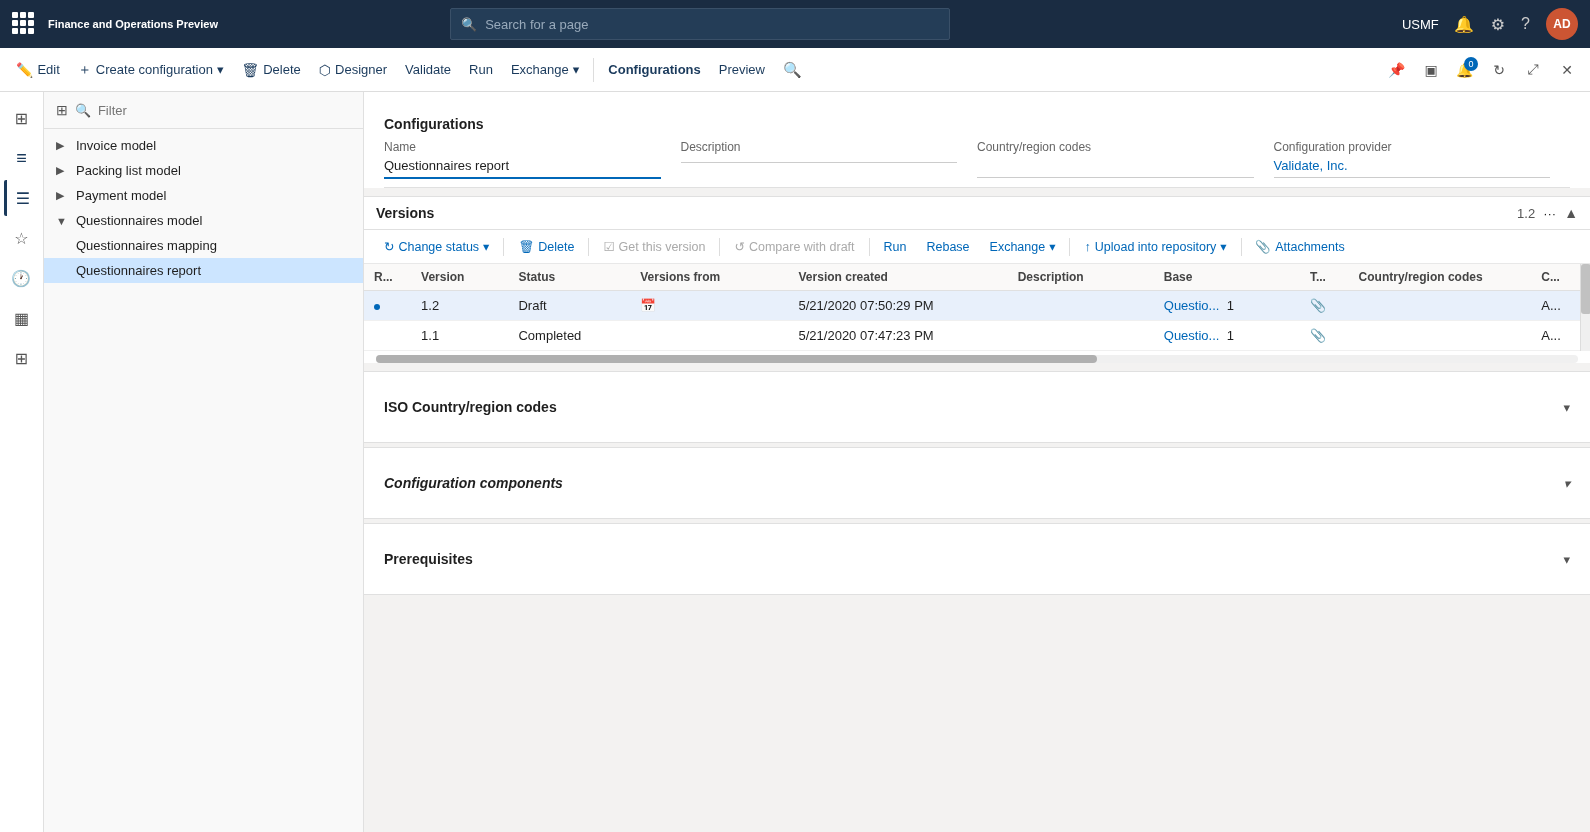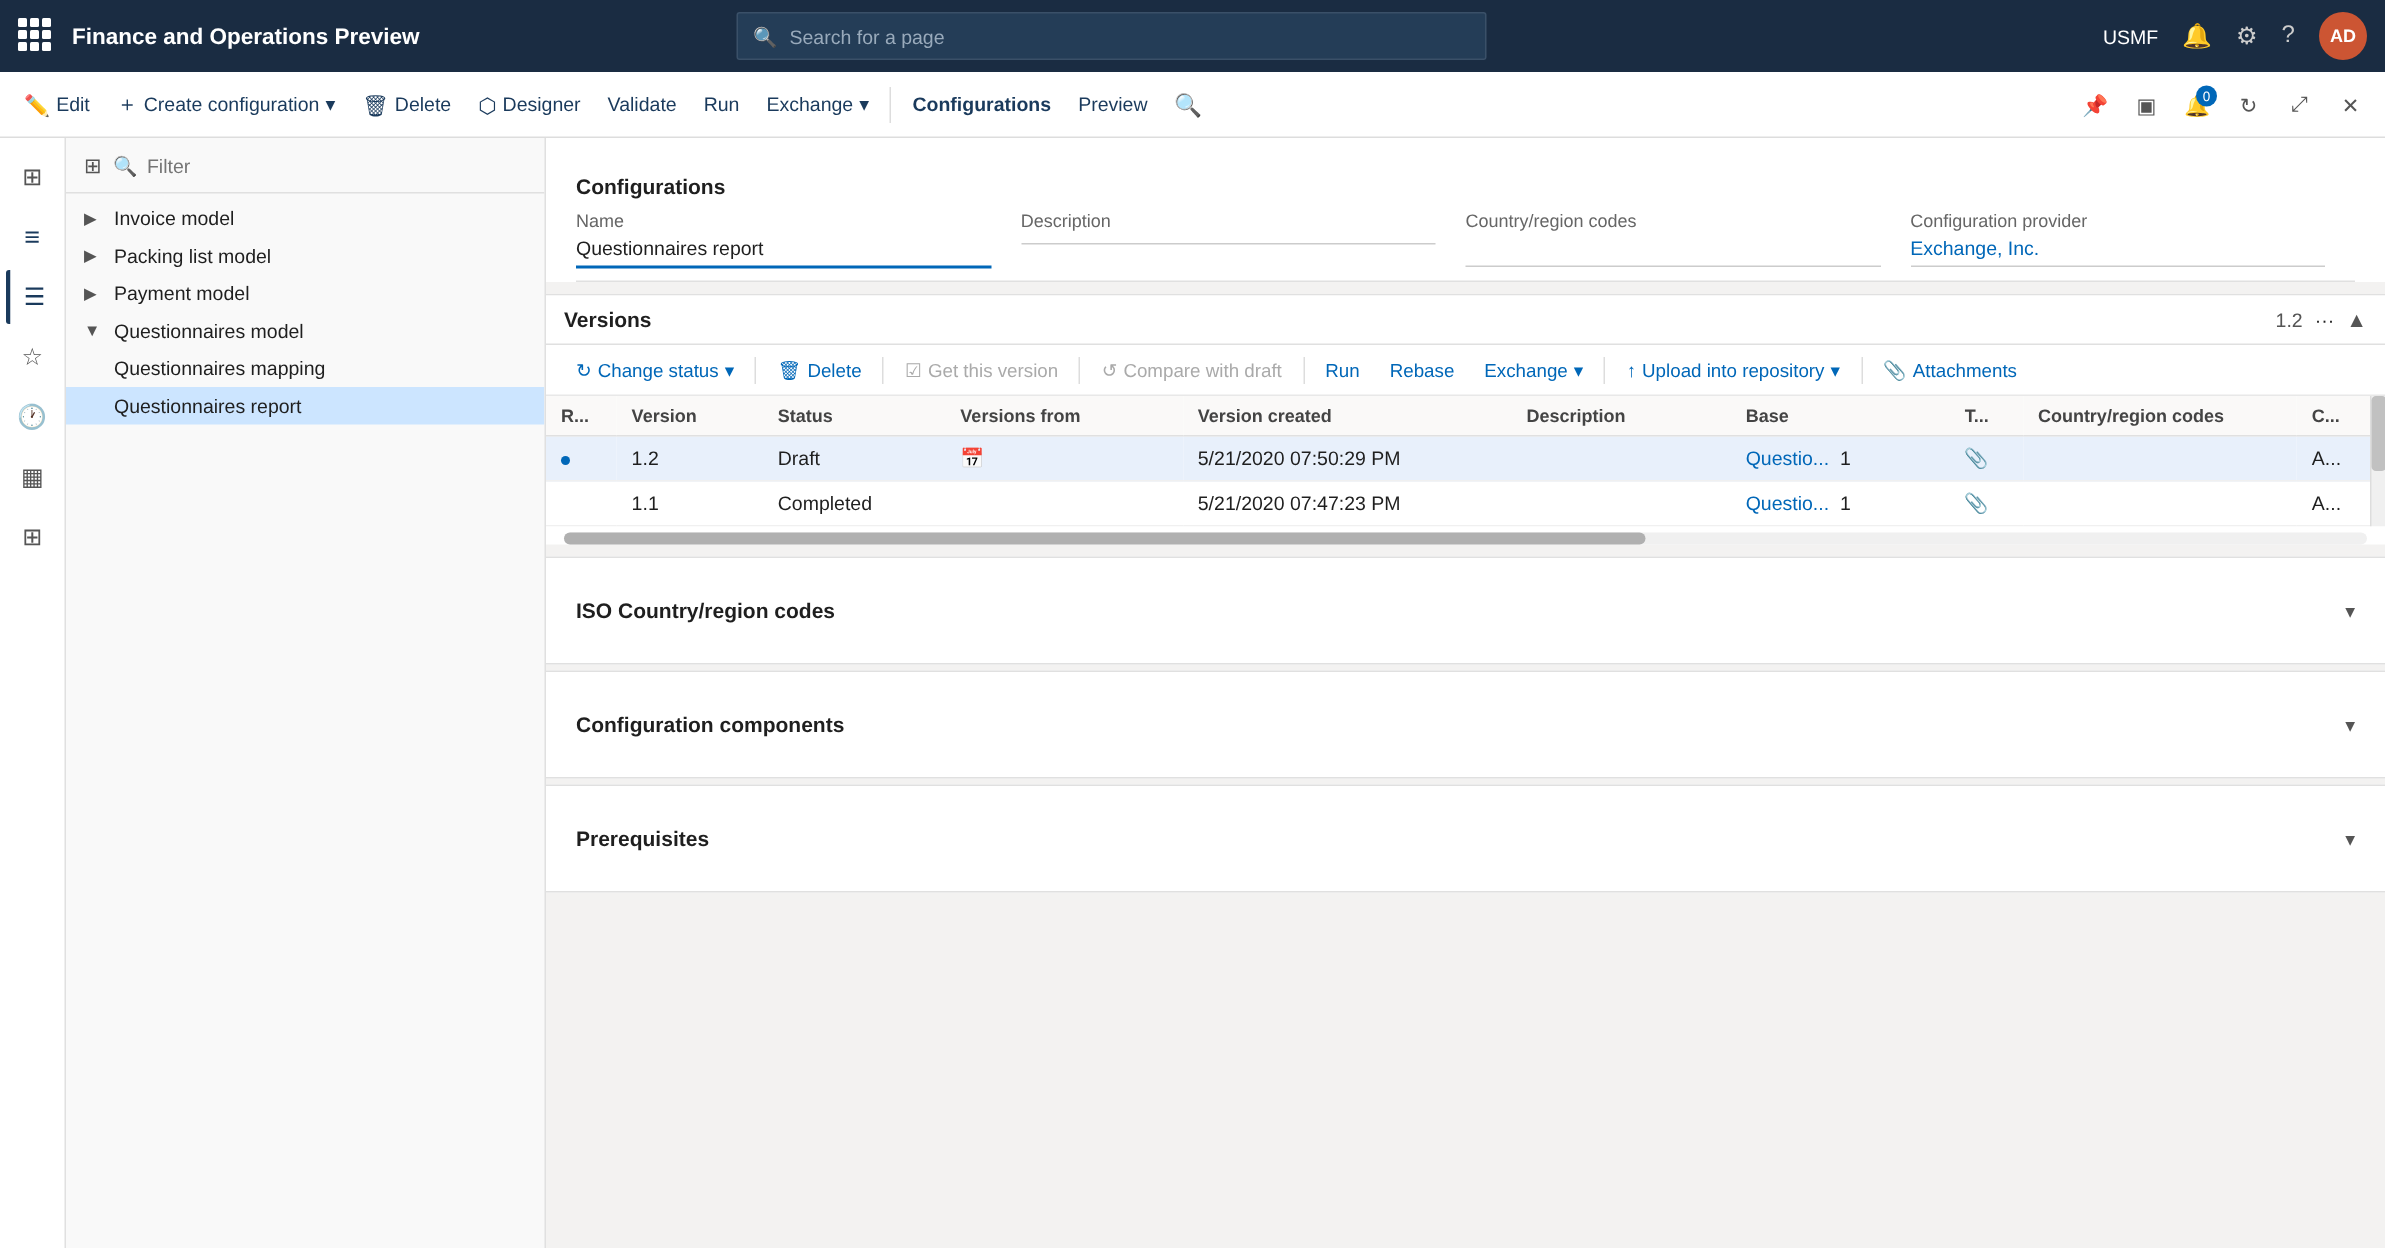--- a/index.html
+++ b/index.html
@@ -14,21 +14,21 @@
       padding: 0 12px;
       gap: 12px;
       color: white;
     }
     .top-bar-waffle {
       width: 24px; height: 24px;
       display: grid; grid-template-columns: repeat(3,6px); grid-template-rows: repeat(3,6px);
       gap: 2px; cursor: pointer;
     }
     .top-bar-waffle span { background: white; border-radius: 1px; }
-    .top-bar-title { font-size: 15px; font-weight: 600; color: white; flex-shrink: 0; }
+    .top-bar-title { font-size: 11px; font-weight: 600; color: white; flex-shrink: 0; }
     .search-bar {
       flex: 1; max-width: 500px; margin: 0 auto;
       background: #243d57; border: 1px solid #3a5068; border-radius: 2px;
       display: flex; align-items: center; padding: 0 10px; height: 32px; gap: 8px;
     }
     .search-bar input { background: transparent; border: none; outline: none; color: #ccc; font-size: 13px; width: 100%; }
     .search-bar input::placeholder { color: #9ab; }
     .top-bar-right { margin-left: auto; display: flex; align-items: center; gap: 16px; color: white; }
     .top-bar-right .username { font-size: 13px; }
     .top-bar-right .icon-btn { cursor: pointer; font-size: 16px; color: #ccc; }
@@ -313,21 +313,21 @@
         <div class="config-col">
           <div class="config-col-label">Description</div>
           <div class="config-col-value" style="border-bottom: 1px solid #ccc; padding-bottom:4px; min-width:200px;"></div>
         </div>
         <div class="config-col">
           <div class="config-col-label">Country/region codes</div>
           <div class="config-col-value" style="border-bottom: 1px solid #ccc; padding-bottom:4px; min-width:150px;">&nbsp;</div>
         </div>
         <div class="config-col">
           <div class="config-col-label">Configuration provider</div>
-          <div class="config-col-value link" style="border-bottom: 1px solid #ccc; padding-bottom:4px;">Exchange, Inc.</div>
+          <div class="config-col-value link" style="border-bottom: 1px solid #ccc; padding-bottom:4px;">Validate, Inc.</div>
         </div>
       </div>
     </div>
 
     <div class="versions-section" style="margin-top:8px;">
       <div class="versions-header">
         <span class="versions-title">Versions</span>
         <span class="versions-badge">1.2</span>
         <span style="margin-right:8px; cursor:pointer;">···</span>
         <span class="versions-collapse">▲</span>
@@ -450,21 +450,21 @@
       </div>
     </div>
 
     <div class="collapsed-section" style="margin-top:8px;">
       <div class="collapsed-header">
         <span class="collapsed-title">ISO Country/region codes</span>
         <span class="collapsed-icon">▾</span>
       </div>
     </div>
 
-    <div class="collapsed-section" style="margin-top:4px;">
+    <div class="collapsed-section" style="margin-top:4px;font-style:italic;">
       <div class="collapsed-header">
         <span class="collapsed-title">Configuration components</span>
         <span class="collapsed-icon">▾</span>
       </div>
     </div>
 
     <div class="collapsed-section" style="margin-top:4px;">
       <div class="collapsed-header">
         <span class="collapsed-title">Prerequisites</span>
         <span class="collapsed-icon">▾</span>

